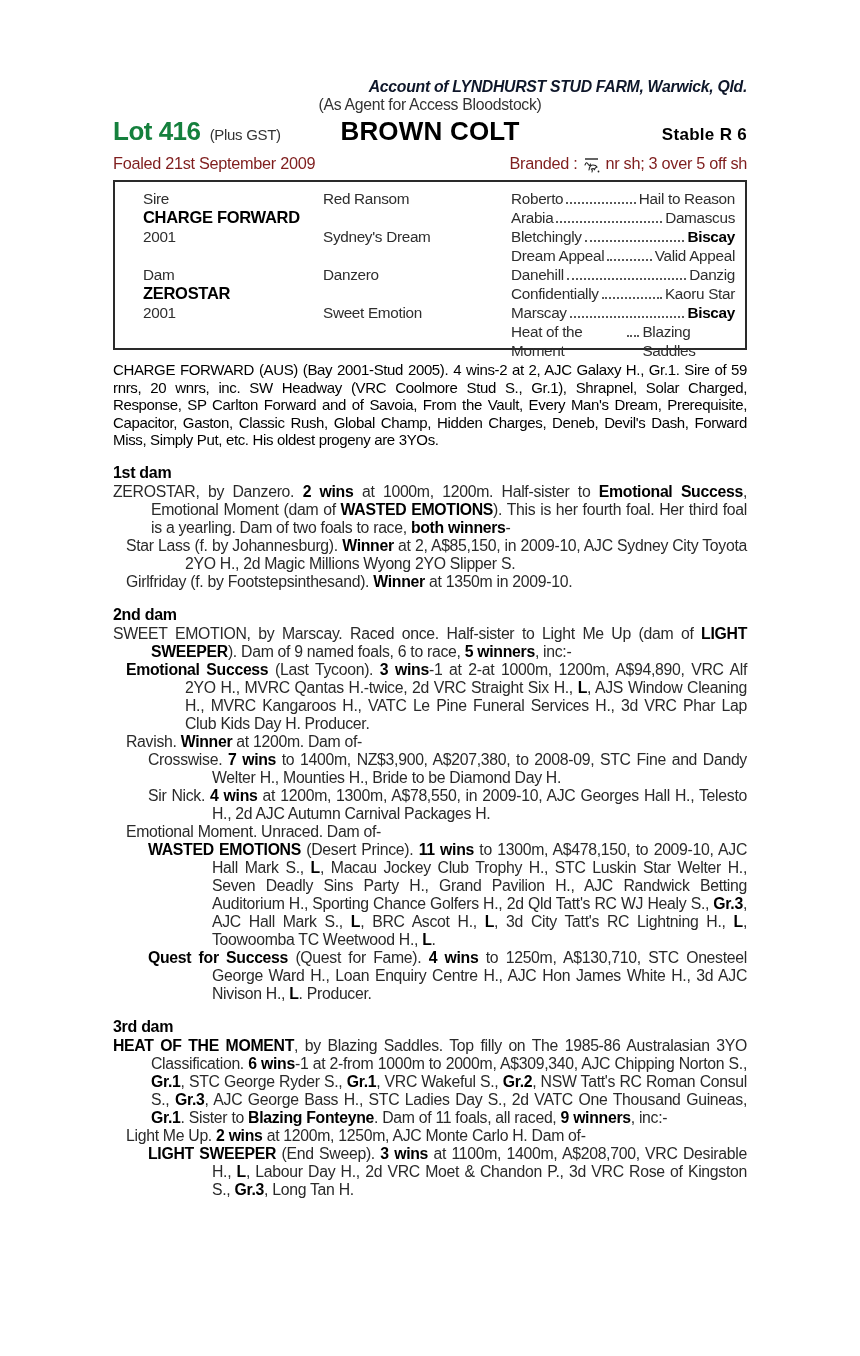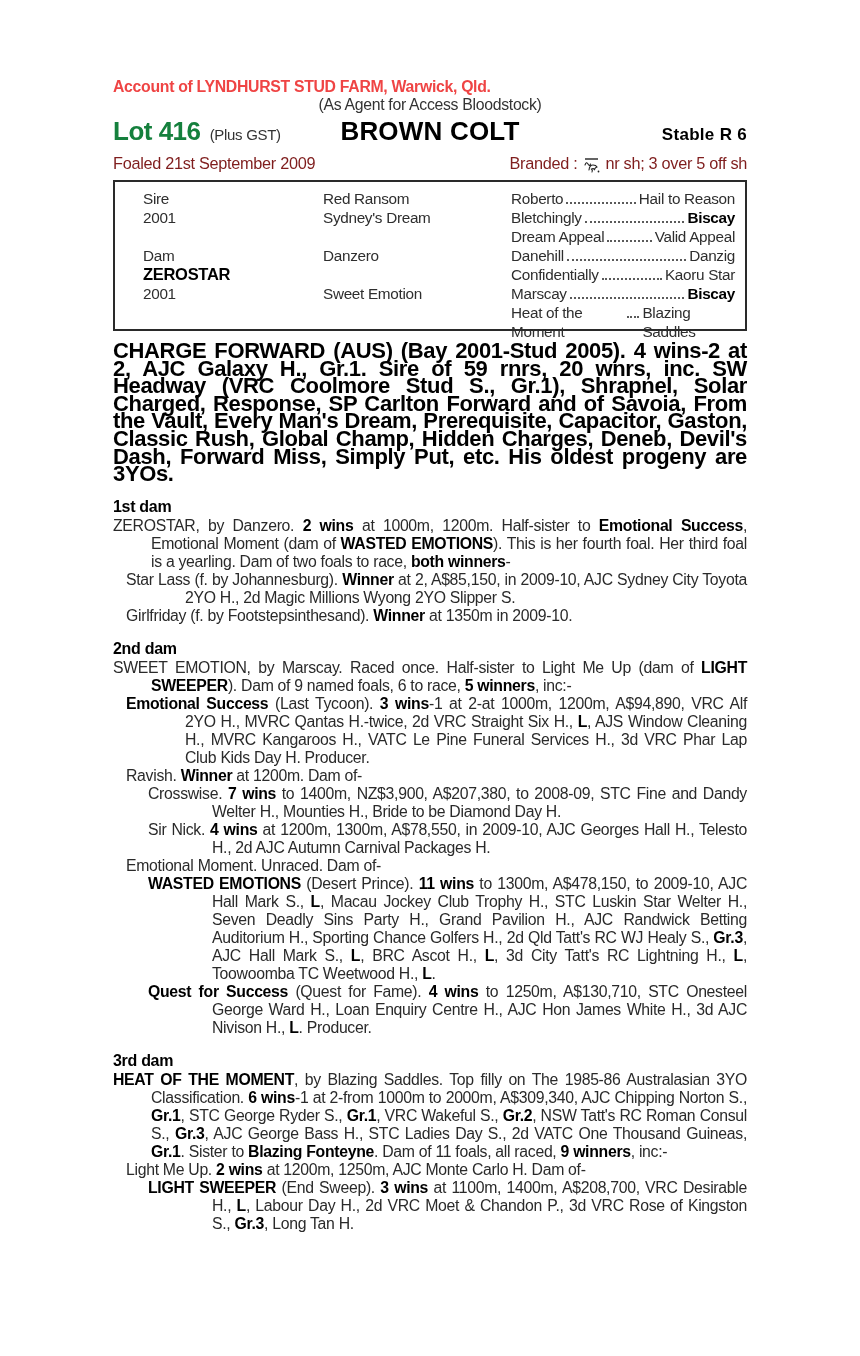--- a/index.html
+++ b/index.html
@@ -2,21 +2,21 @@
 <html><head>
 <meta charset="utf-8">
 <style>
   html,body{margin:0;padding:0;background:#ffffff;}
   body{width:860px;height:1356px;overflow:hidden;
        font-family:"Liberation Sans",sans-serif;color:#232323;}
   .page{width:634px;margin:0 auto;padding-top:78px;
         font-size:15.8px;line-height:18px;letter-spacing:-0.3px;}
 
   
-  .hdr-account{font-weight:700;text-align:left;color:#ef4444;}
+  .hdr-account{font-weight:700;text-align:right;color:#0f172a;font-style:italic;}
   .hdr-agent{text-align:center;color:#333;margin-bottom:8px;}
   .lot-row{display:grid;grid-template-columns:1fr auto 1fr;align-items:baseline;margin-top:4px;}
   .lot-left{justify-self:start;white-space:nowrap;}
   .lot-num{font-size:26px;font-weight:700;letter-spacing:-0.5px;color:#15803d;}
   .lot-gst{font-size:15px;color:#333;margin-left:5px;}
   .lot-title{font-size:26px;font-weight:700;letter-spacing:0.2px;color:#000;justify-self:center;}
   .lot-stable{font-size:17px;font-weight:700;color:#000;justify-self:end;letter-spacing:0.3px;}
   .foaled-row{display:flex;justify-content:space-between;align-items:baseline;
               font-size:16.3px;margin:10px 0 8px;color:#7f1d1d;}
   .branded{display:flex;align-items:center;gap:4px;}
@@ -25,22 +25,22 @@
   
   .ped-table{border:2px solid #2a2a2a;padding:7px 10px 7px 28px;margin-bottom:11px;}
   .ped-row{display:grid;grid-template-columns:180px 188px 1fr;align-items:baseline;
            height:19px;line-height:19px;font-size:15.3px;color:#2e2e2e;}
   .ped-row .c1.bd{font-size:16.5px;color:#000;}
   .c3{display:flex;align-items:baseline;min-width:0;}
   .c3 .dots{flex:1;border-bottom:2px dotted #5a5a5a;margin:0 3px 3px 3px;min-width:12px;}
   .bd{font-weight:700;color:#000;}
 
   
-  .blurb{font-weight:700;color:#000;text-align:justify;margin:0 0 4px 0;
-         font-size:22px;line-height:17.6px;letter-spacing:-0.35px;}
+  .blurb{font-weight:400;color:#000;text-align:justify;margin:0 0 4px 0;
+         font-size:15px;line-height:17.6px;letter-spacing:-0.35px;}
 
   
   .sec-h{font-weight:700;color:#000;margin:15px 0 1px 0;font-size:16px;}
   .p{margin:0;text-align:justify;color:#2a2a2a;}
   .dam{padding-left:38px;text-indent:-38px;}
   .foal{margin-left:13px;padding-left:59px;text-indent:-59px;}
   .foal2{margin-left:35px;padding-left:64px;text-indent:-64px;}
 </style>
 </head>
 <body>
@@ -73,20 +73,29 @@
   </div>
 
   <div class="ped-table" id="ped-rows">
       <div class="ped-row">
         <div class="c1">Sire</div>
         <div class="c2">Red Ransom</div>
         <div class="c3">
           <span class="l">Roberto</span>
           <span class="dots"></span>
           <span class="r">Hail to Reason</span>
+        </div>
+      </div>
+      <div class="ped-row">
+        <div class="c1 bd">CHARGE FORWARD</div>
+        <div class="c2"></div>
+        <div class="c3">
+          <span class="l">Arabia</span>
+          <span class="dots"></span>
+          <span class="r">Damascus</span>
         </div>
       </div>
       <div class="ped-row">
         <div class="c1">2001</div>
         <div class="c2">Sydney's Dream</div>
         <div class="c3">
           <span class="l">Bletchingly</span>
           <span class="dots"></span>
           <span class="r bd">Biscay</span>
         </div>

